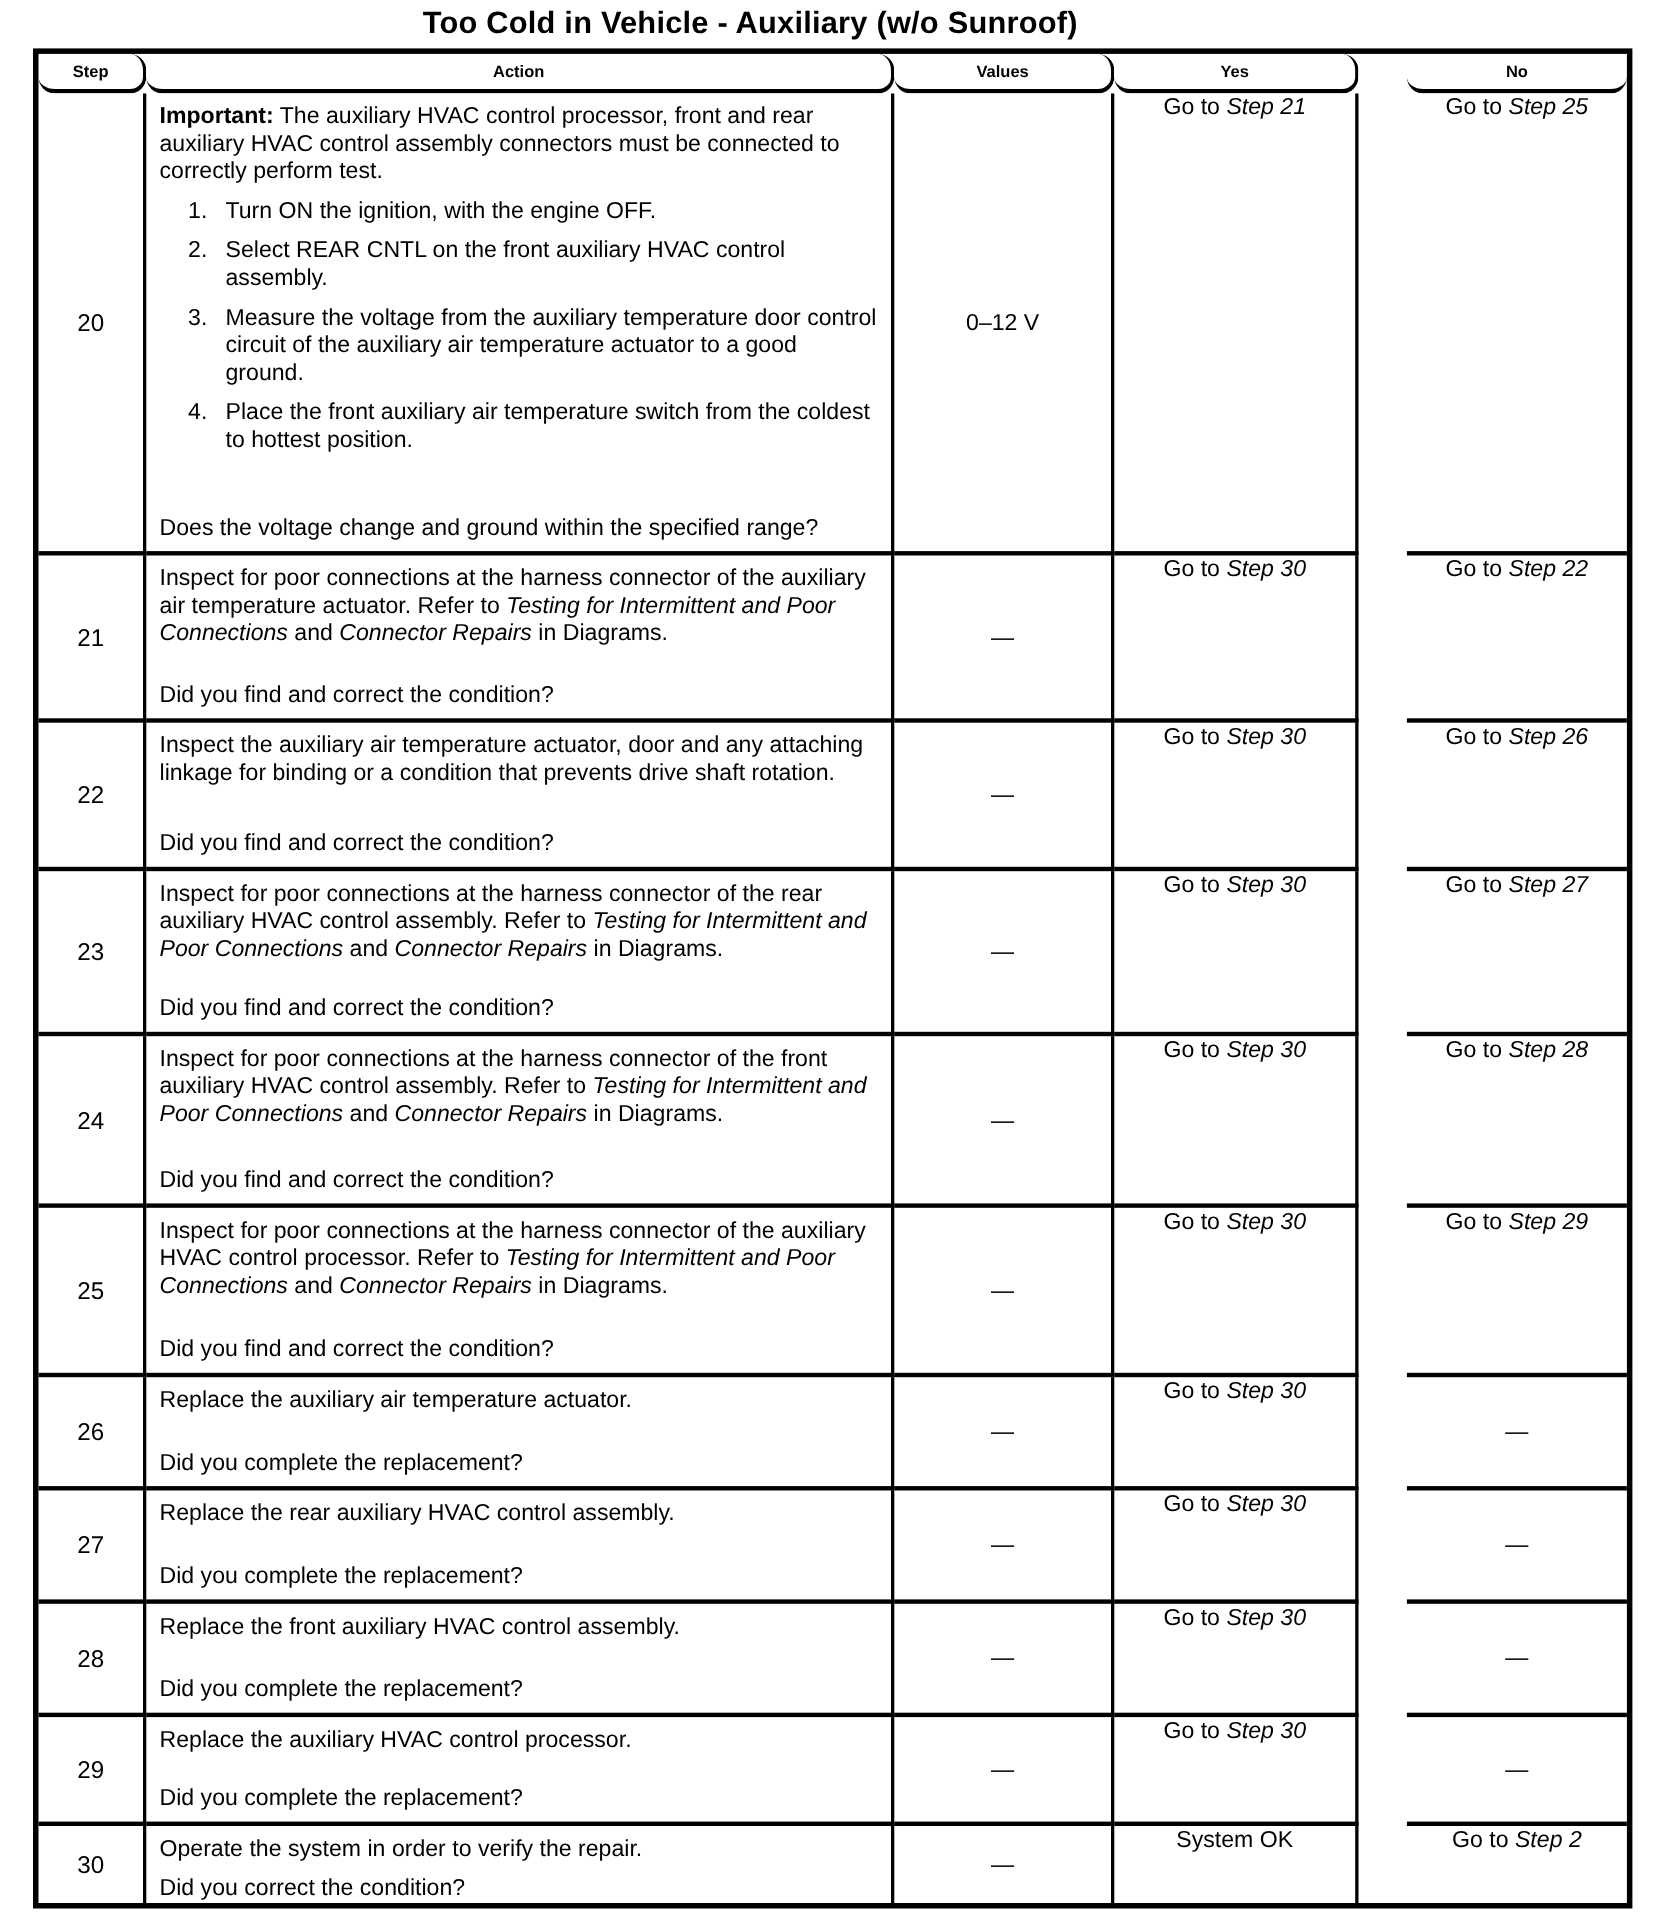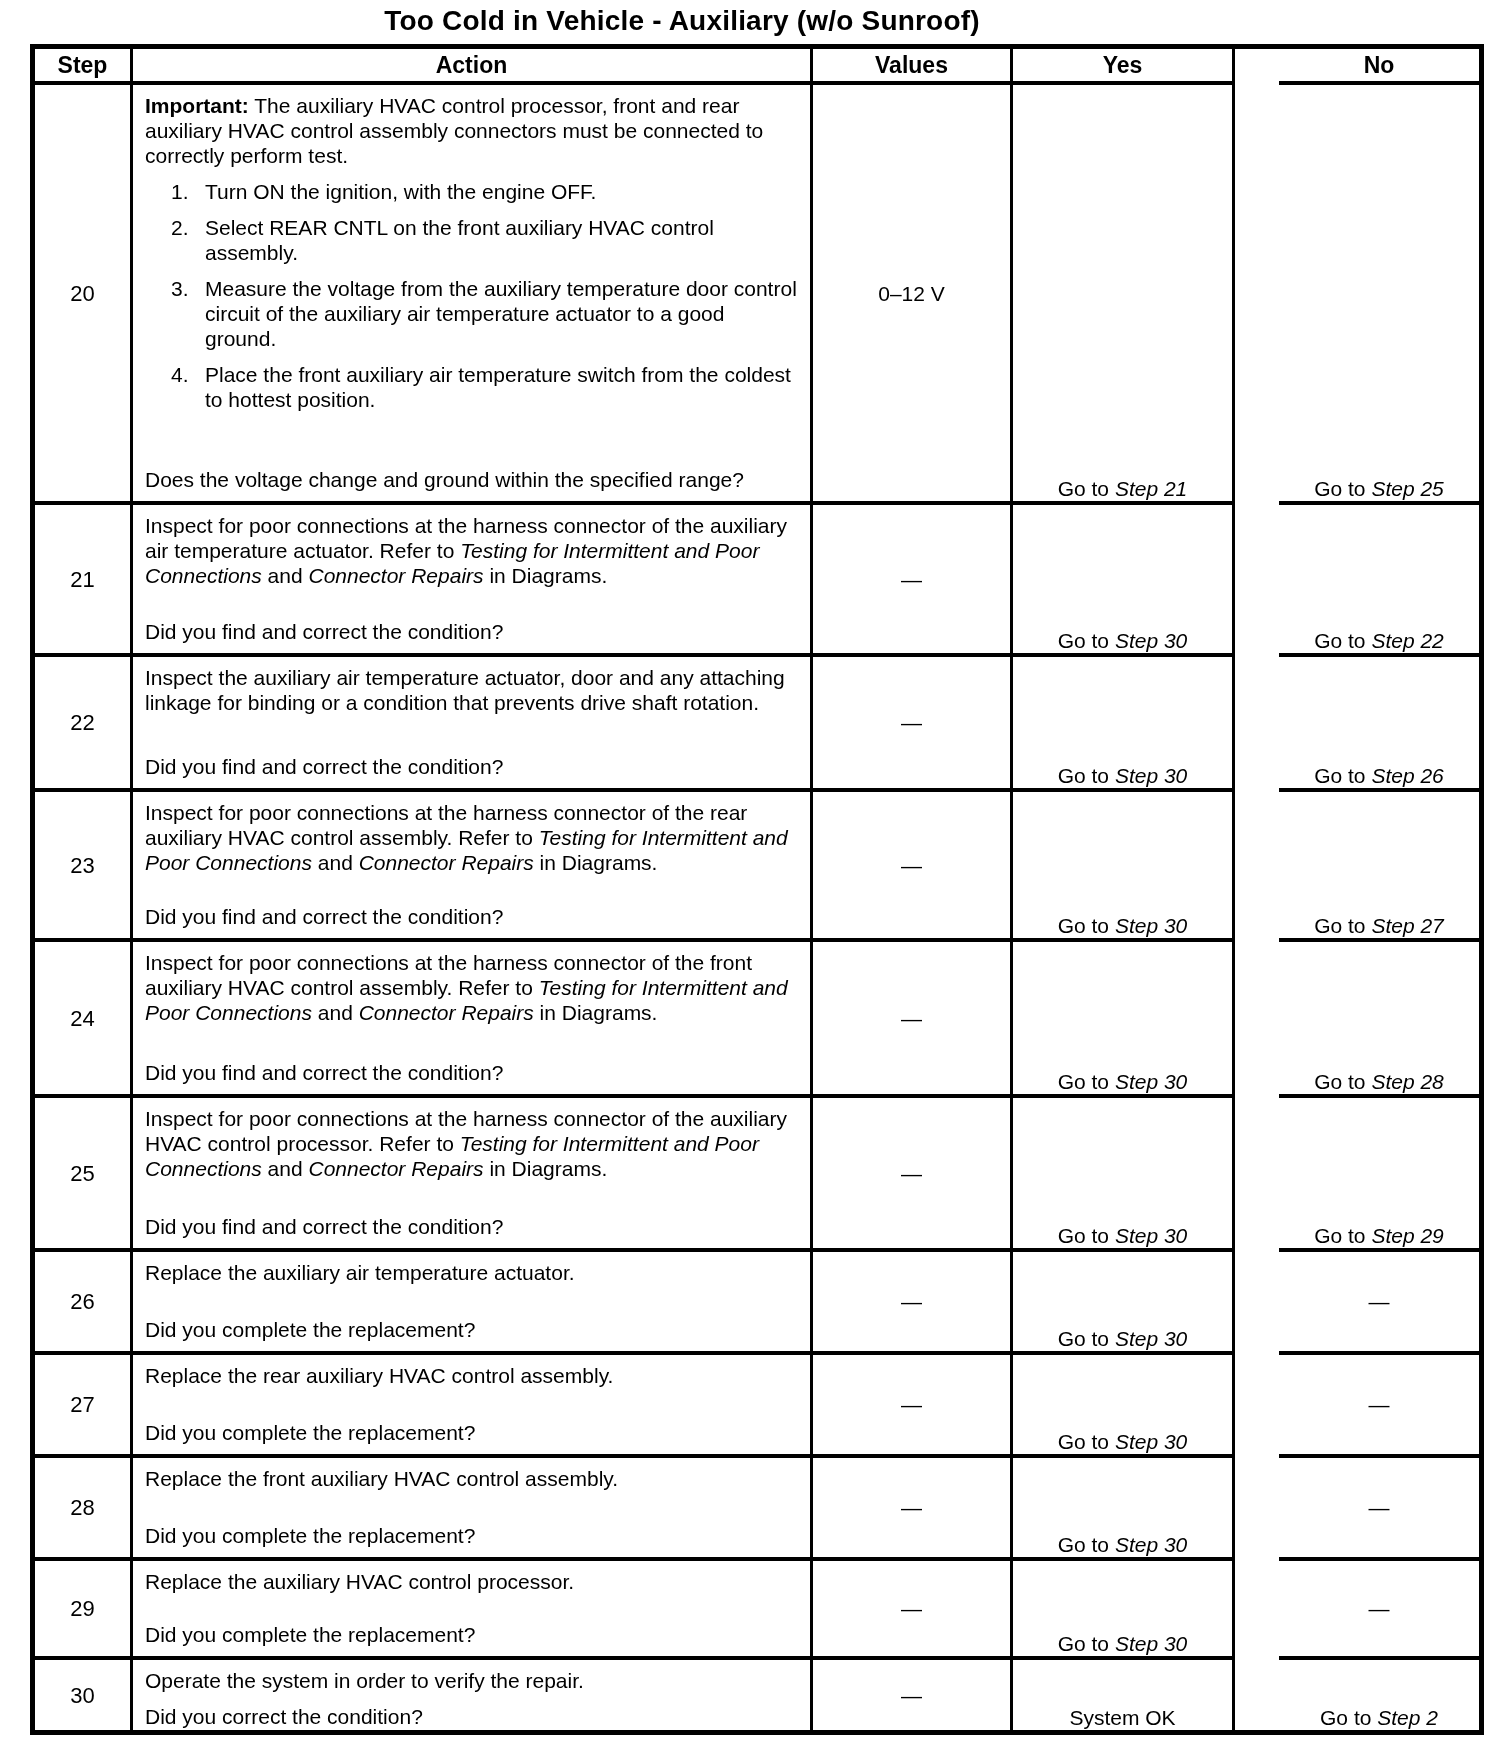--- a/index.html
+++ b/index.html
@@ -6,29 +6,29 @@
   body{width:1504px;height:1744px;font-family:"Liberation Sans",sans-serif;-webkit-font-smoothing:antialiased;}
   .page{position:relative;padding-top:5px;}
   .doc-title{width:1364px;text-align:center;font-weight:bold;font-size:28px;margin:0 0 7px 0;letter-spacing:0.2px;}
   .grid{margin-left:30px;width:1444px;display:grid;
         grid-template-columns:98px 680px 200px 222px 244px;
         grid-template-rows:36px 420px 152px 135px 150px 156px 154px 103px 103px 103px 99px 70px;
         border:5px solid #000;}
   .cell{box-sizing:border-box;border-right:3px solid #000;border-bottom:4px solid #000;overflow:hidden;font-size:21px;line-height:25px;}
   .cell.c5{border-right:none;margin-left:44px;}
   .grid > .cell:nth-last-child(-n+5){border-bottom:none;}
-  .hc{display:flex;align-items:center;justify-content:center;font-weight:bold;font-size:23px;}
+  .hc{display:flex;align-items:center;justify-content:center;font-weight:bold;font-size:15px;border-radius:15px;}
   .step-cell{display:flex;align-items:center;justify-content:center;font-size:22px;}
   .action-cell{display:flex;flex-direction:column;justify-content:space-between;padding:6px 10px 7px 12px;}
   .action-body .p{margin:2px 0 11px 0;}
   .action-body .li{display:flex;margin:0 0 11px 0;padding-left:26px;}
   .action-body .li .marker{flex:0 0 34px;}
   .action-question{padding-bottom:2px;}
   .values-cell,.mid{display:flex;align-items:center;justify-content:center;}
-  .goto-cell{display:flex;align-items:flex-end;justify-content:center;padding-bottom:0;}
+  .goto-cell{display:flex;justify-content:center;padding-bottom:0;}
   .goto-cell.mid{align-items:center;padding-bottom:0;}
   .it{font-style:italic;}
   .bd{font-weight:bold;}
 </style>
 </head>
 <body>
 
 <div class="page">
   <h1 class="doc-title">Too Cold in Vehicle - Auxiliary (w/o Sunroof)</h1>
 

